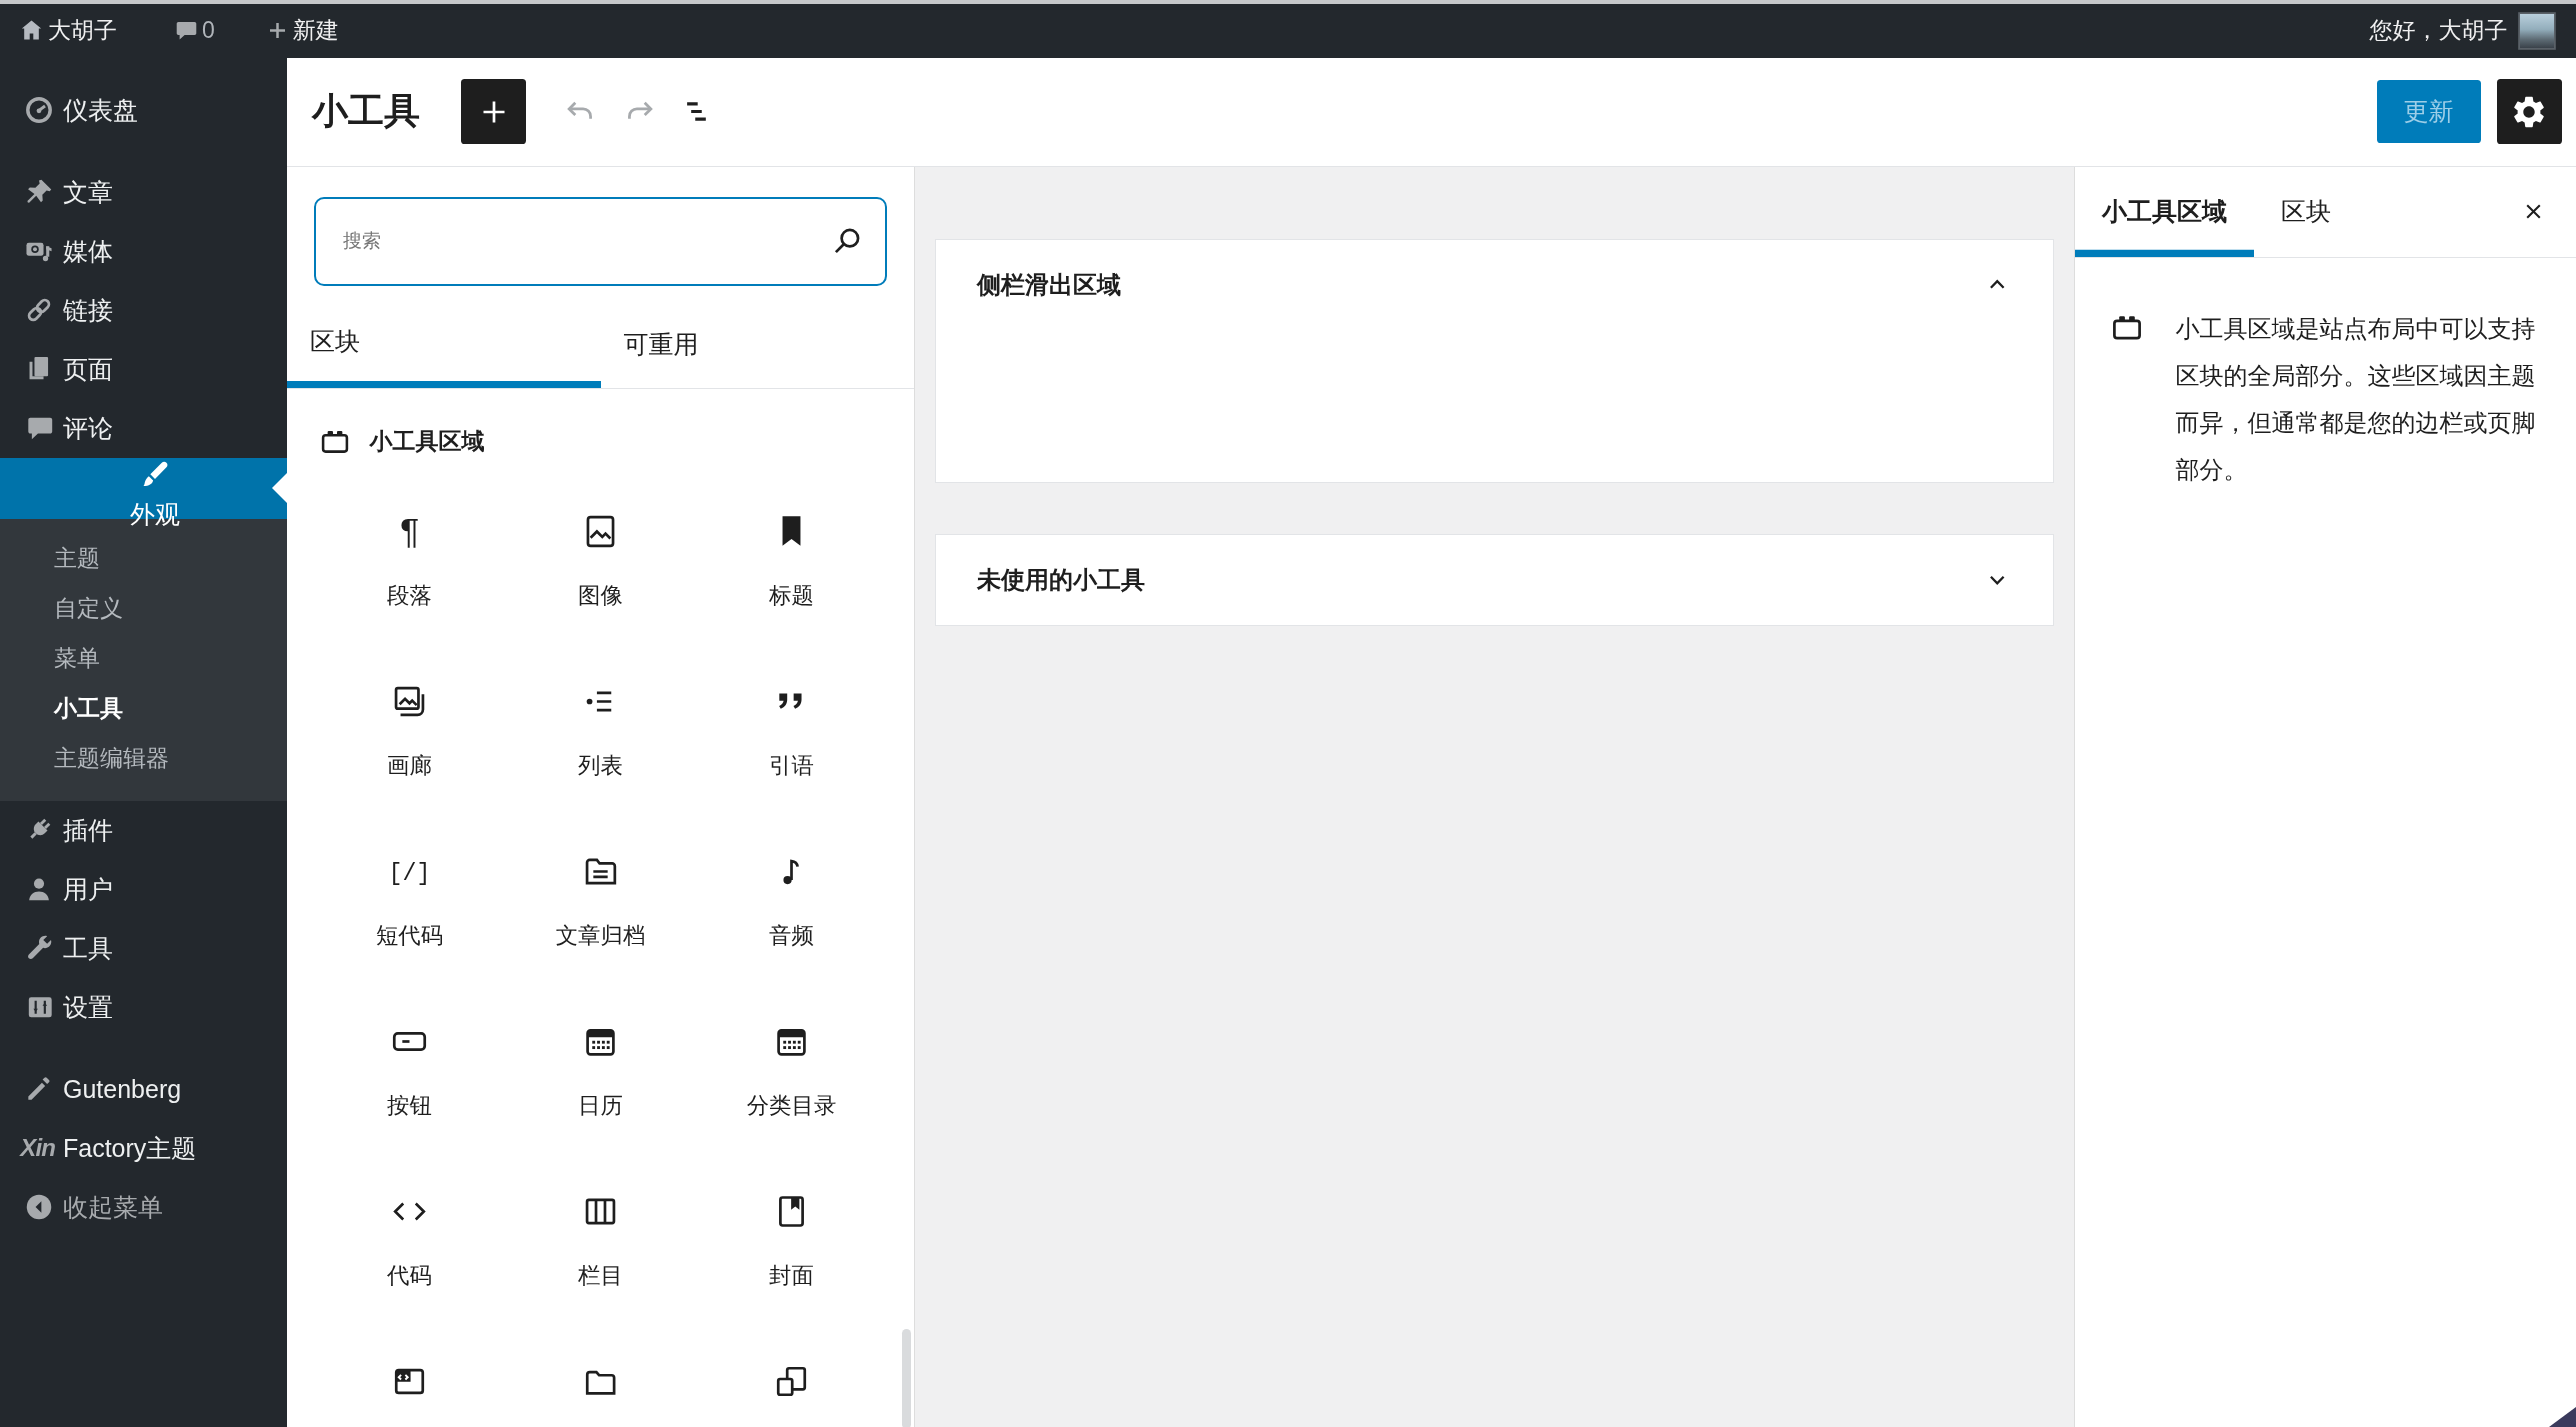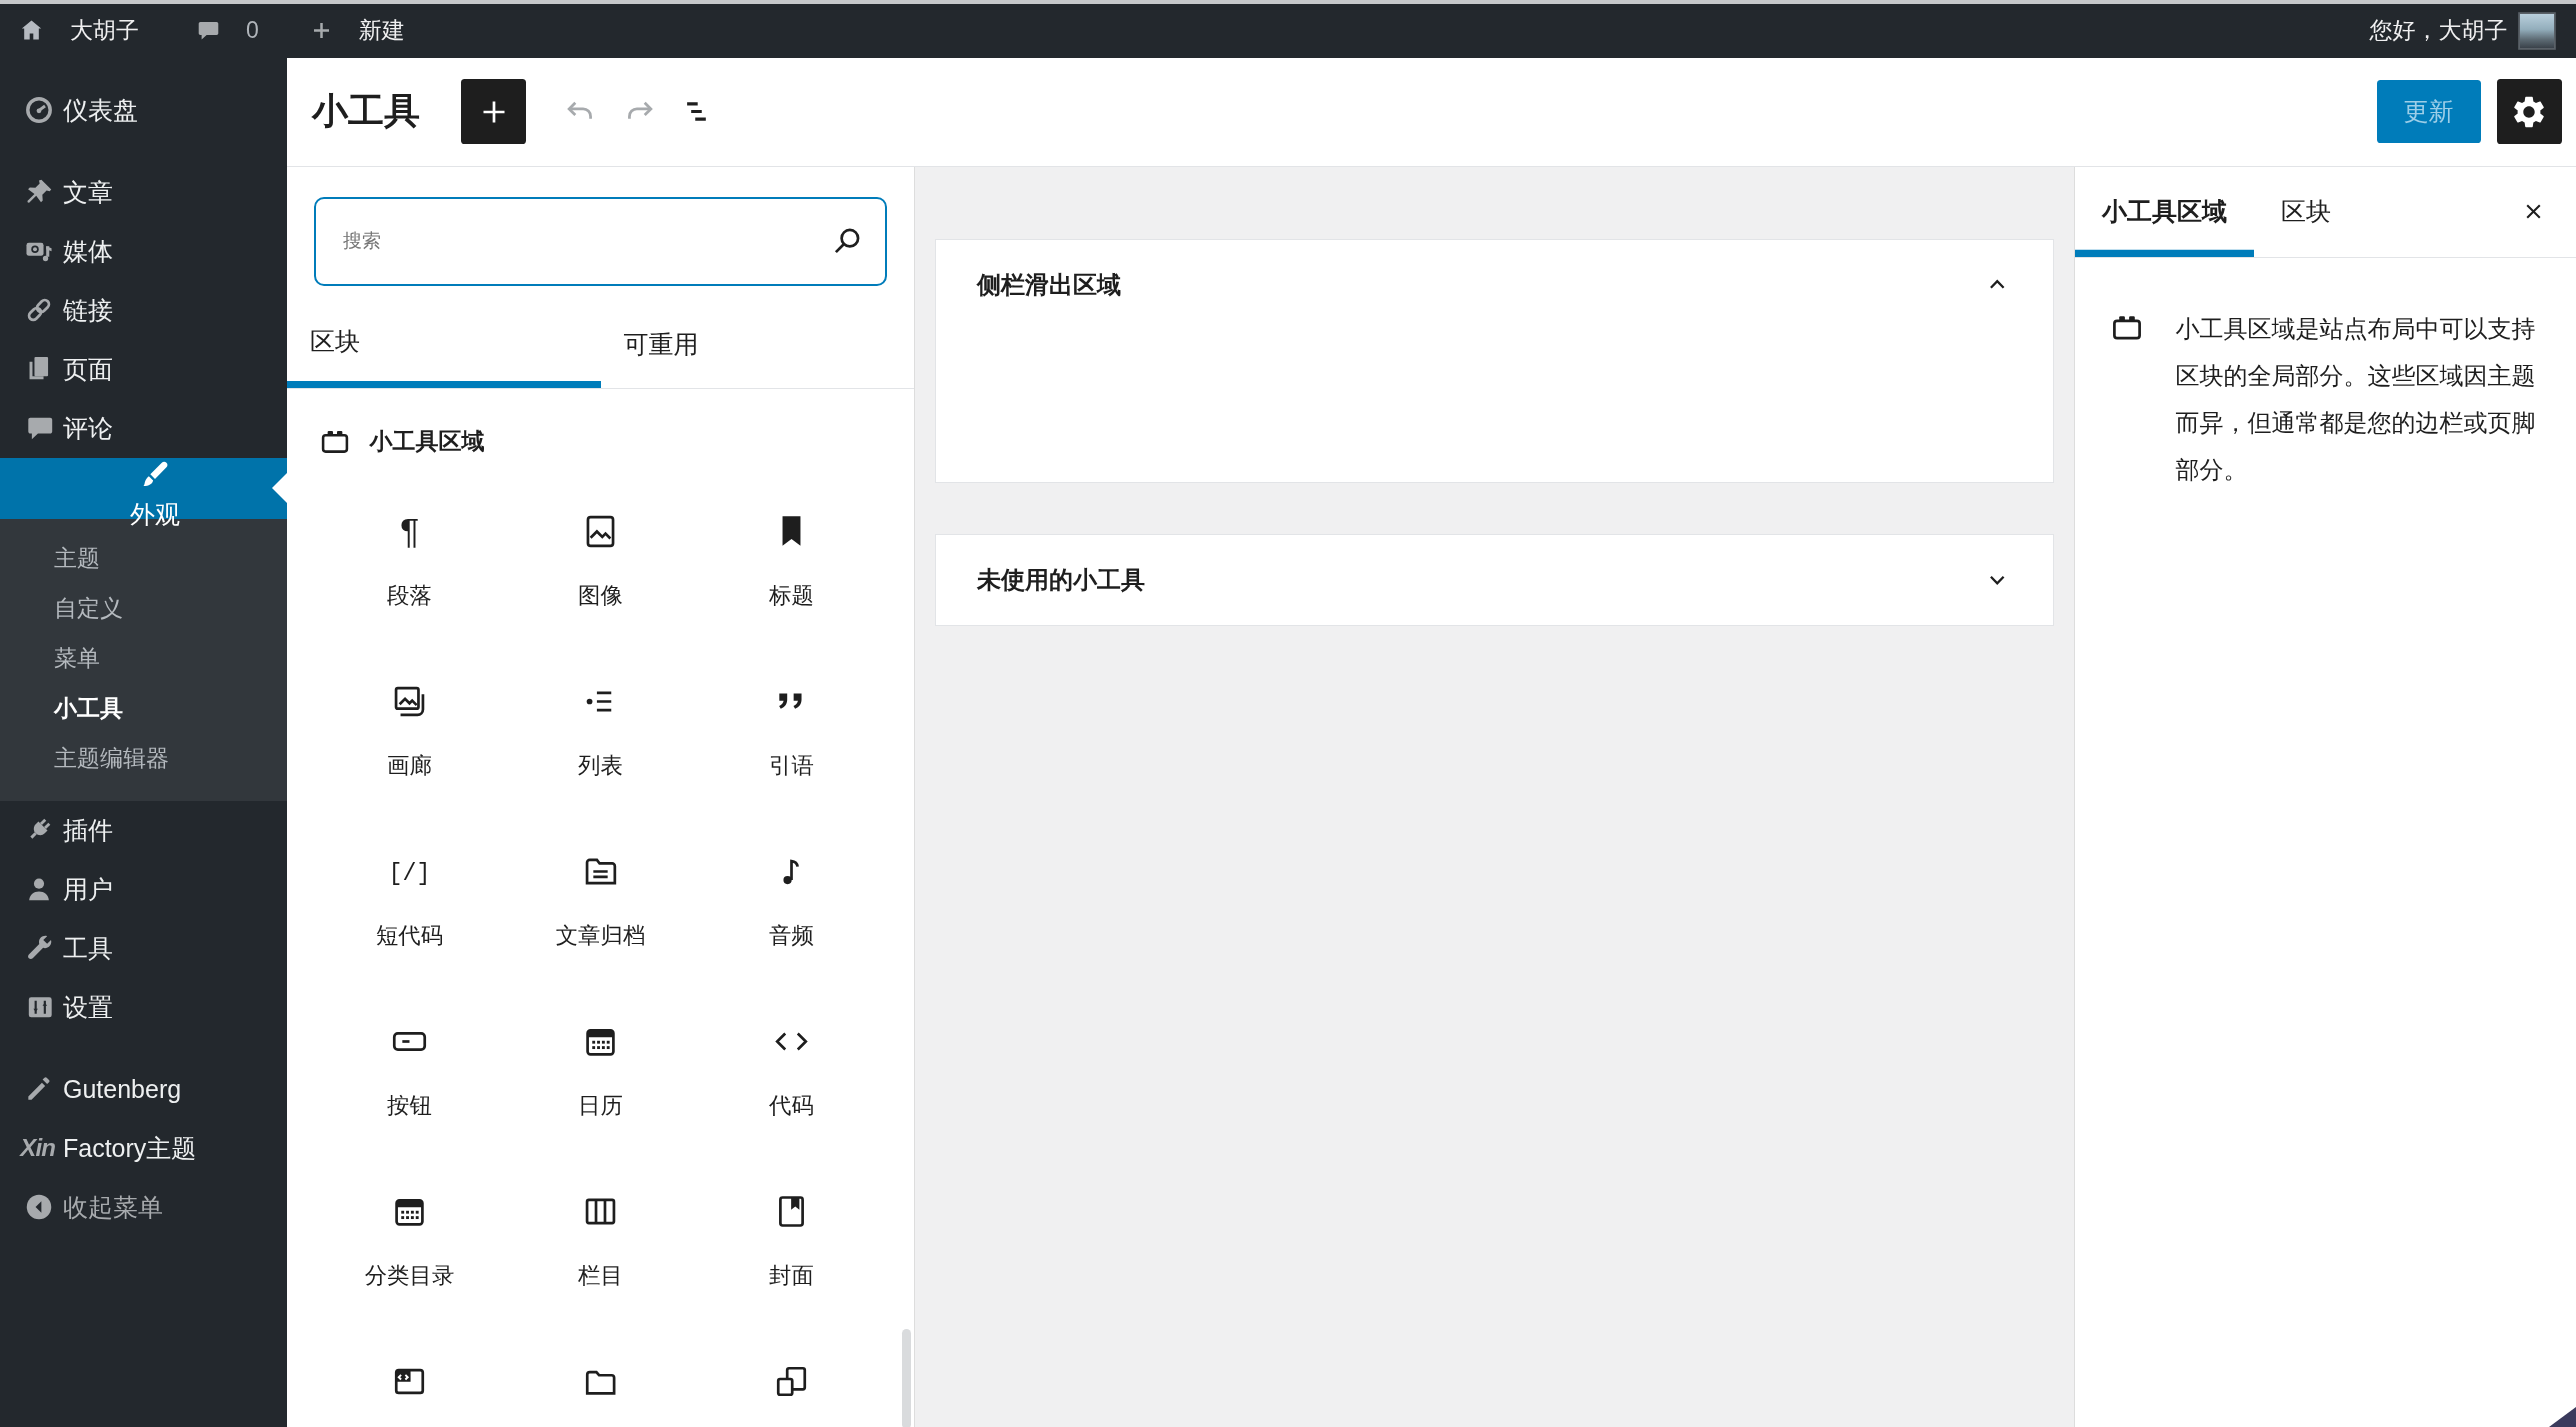--- a/index.html
+++ b/index.html
@@ -4,21 +4,21 @@
 <style>
   * { box-sizing: border-box; margin: 0; padding: 0; }
   html,body { width:2576px; height:1428px; overflow:hidden;
     font-family:"Liberation Sans","DejaVu Sans",sans-serif; background:#fff; color:#1e1e1e; }
   svg { display:block; }
 
   
   .top-strip { height:3.6px; background:#c6c8ca; }
   .adminbar { height:54px; background:#23282d; color:#f0f0f1; display:flex; align-items:center;
     font-size:23px; padding:0 18px; }
-  .ab-group { display:flex; align-items:center; gap:25px; margin-right:50px; cursor:default; }
+  .ab-group { display:flex; align-items:center; gap:3px; margin-right:50px; cursor:default; }
   .ab-right { margin-left:auto; display:flex; align-items:center; gap:13px; margin-right:3.6px; }
   .ab-count { color:#b0b5ba; }
   .avatar { width:34px; height:34px; flex-shrink:0;
     background:linear-gradient(180deg,#b9cfdc 0%,#93aebc 45%,#5d6b74 75%,#3a424a 100%);
     box-shadow:0 0 0 1.8px #5a6168; }
 
   
   .main { display:flex; height:1371px; }
 
   
@@ -490,49 +490,49 @@
                     <rect x="15.5" y="14.6" width="1.6" height="1.6"></rect>
                   </g>
                 </svg>
             </span>
             <span class="block-label">日历</span>
           </div>
 
           <div class="block-cell">
             <span>
               <svg width="43" height="43" viewBox="0 0 24 24">
-                  <path d="M8.5 7.5L4 12l4.5 4.5M15.5 7.5L20 12l-4.5 4.5" fill="none" stroke="#1e1e1e" stroke-width="1.5"></path>
-                </svg>
-            </span>
-            <span class="block-label">代码</span>
-          </div>
-
-          <div class="block-cell">
-            <span>
-              <svg width="43" height="43" viewBox="0 0 24 24">
                   <rect x="4.8" y="5.8" width="14.4" height="13.4" rx="1.6" fill="none" stroke="#1e1e1e" stroke-width="1.5"></rect>
                   <path d="M4.8 9.6V7.3c0-.8.7-1.5 1.5-1.5h11.4c.8 0 1.5.7 1.5 1.5v2.3z" fill="#1e1e1e"></path>
                   <g fill="#1e1e1e">
                     <rect x="7.4" y="11.6" width="1.6" height="1.6"></rect>
                     <rect x="10.1" y="11.6" width="1.6" height="1.6"></rect>
                     <rect x="12.8" y="11.6" width="1.6" height="1.6"></rect>
                     <rect x="15.5" y="11.6" width="1.6" height="1.6"></rect>
                     <rect x="7.4" y="14.6" width="1.6" height="1.6"></rect>
                     <rect x="10.1" y="14.6" width="1.6" height="1.6"></rect>
                     <rect x="12.8" y="14.6" width="1.6" height="1.6"></rect>
                     <rect x="15.5" y="14.6" width="1.6" height="1.6"></rect>
                   </g>
                 </svg>
             </span>
             <span class="block-label">分类目录</span>
           </div>
 
           <div class="block-cell">
             <span>
               <svg width="43" height="43" viewBox="0 0 24 24">
+                  <path d="M8.5 7.5L4 12l4.5 4.5M15.5 7.5L20 12l-4.5 4.5" fill="none" stroke="#1e1e1e" stroke-width="1.5"></path>
+                </svg>
+            </span>
+            <span class="block-label">代码</span>
+          </div>
+
+          <div class="block-cell">
+            <span>
+              <svg width="43" height="43" viewBox="0 0 24 24">
                   <rect x="4.5" y="5.5" width="15" height="13" rx="1" fill="none" stroke="#1e1e1e" stroke-width="1.5"></rect>
                   <path d="M9.5 5.5v13M14.5 5.5v13" stroke="#1e1e1e" stroke-width="1.5"></path>
                 </svg>
             </span>
             <span class="block-label">栏目</span>
           </div>
 
           <div class="block-cell">
             <span>
               <svg width="43" height="43" viewBox="0 0 24 24">

